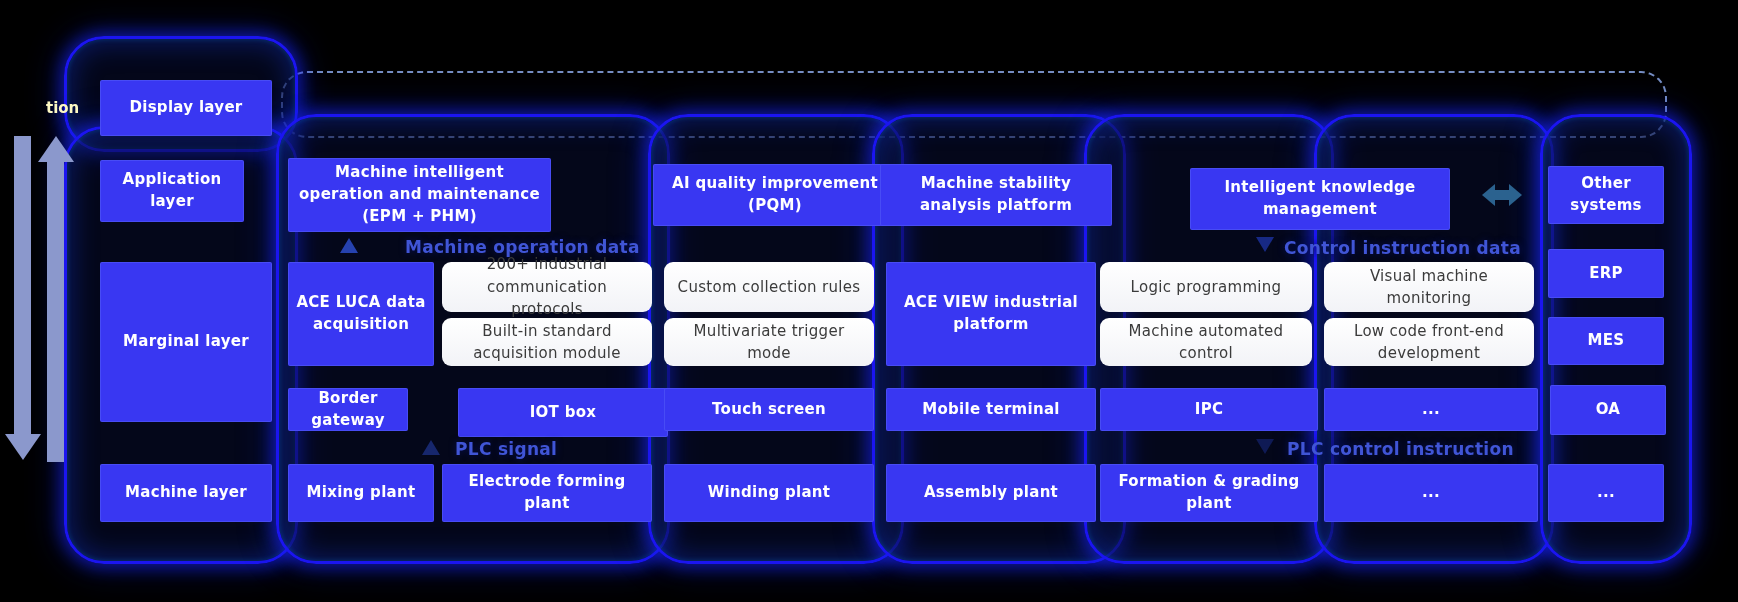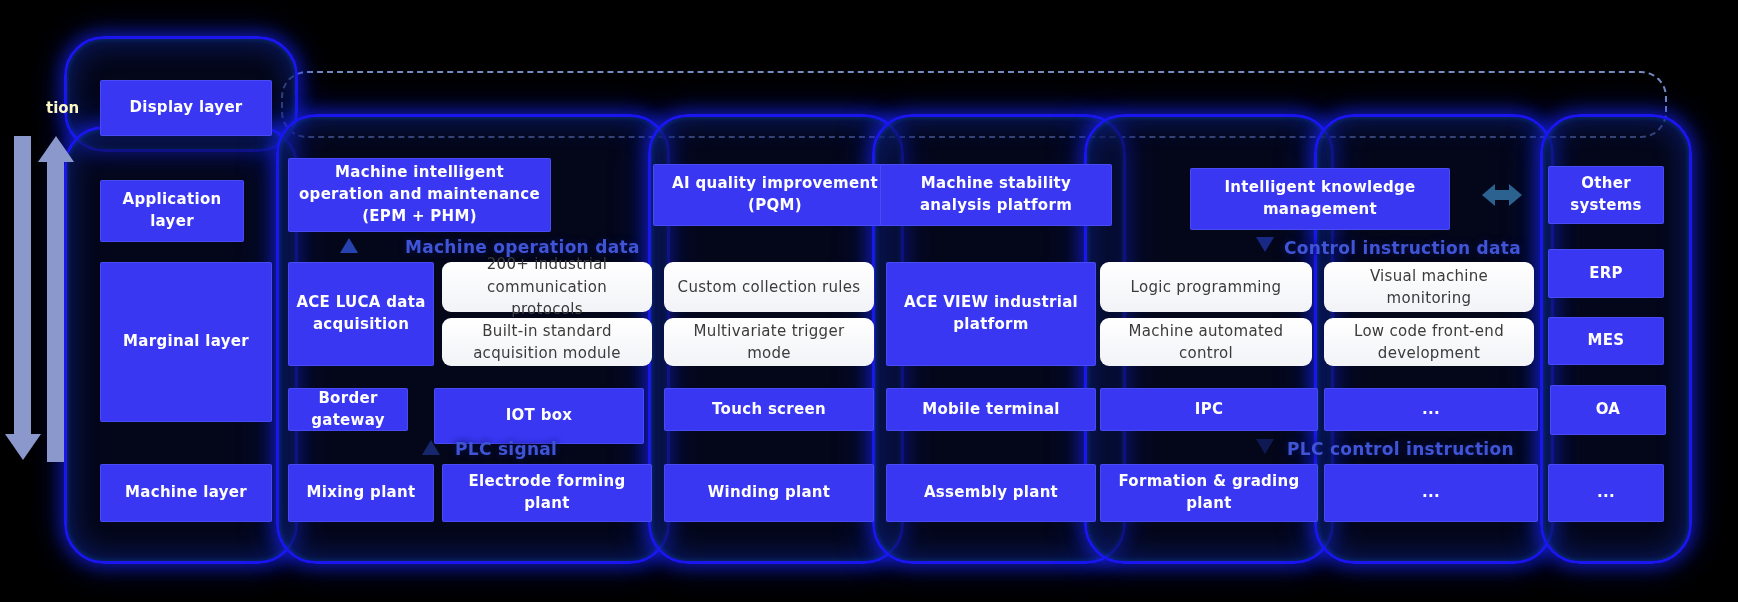--- a/index.html
+++ b/index.html
@@ -73,21 +73,21 @@
   <div>
     <div class="shaft" style="left:14px;top:136px;height:300px"></div>
     <div class="ahead down" style="left:5px;top:434px"></div>
   </div>
   <div>
     <div class="ahead up" style="left:38px;top:136px"></div>
     <div class="shaft" style="left:47px;top:160px;height:302px"></div>
   </div>
 
   <div class="bbox" style="left:100px;top:80px;width:172px;height:56px">Display layer</div>
-  <div class="bbox" style="left:100px;top:180px;width:144px;height:62px">Application layer</div>
+  <div class="bbox" style="left:100px;top:160px;width:144px;height:62px">Application layer</div>
   <div class="bbox" style="left:100px;top:262px;width:172px;height:160px">Marginal layer</div>
   <div class="bbox" style="left:100px;top:464px;width:172px;height:58px">Machine layer</div>
 
   <div class="bbox" style="left:288px;top:158px;width:263px;height:74px">Machine intelligent operation and maintenance (EPM + PHM)</div>
   <div class="bbox" style="left:653px;top:164px;width:244px;height:62px">AI quality improvement (PQM)</div>
   <div class="bbox" style="left:880px;top:164px;width:232px;height:62px">Machine stability analysis platform</div>
   <div class="bbox" style="left:1190px;top:168px;width:260px;height:62px">Intelligent knowledge management</div>
 
   <div style="position:absolute;left:1482px;top:184px;width:40px;height:22px">
     <div style="position:absolute;left:0;top:0;width:0;height:0;border-top:11px solid transparent;border-bottom:11px solid transparent;border-right:13px solid #2b628f"></div>
@@ -105,21 +105,21 @@
   <div class="wcard" style="left:442px;top:318px;width:210px;height:48px">Built-in standard acquisition module</div>
   <div class="wcard" style="left:664px;top:262px;width:210px;height:50px">Custom collection rules</div>
   <div class="wcard" style="left:664px;top:318px;width:210px;height:48px">Multivariate trigger mode</div>
   <div class="bbox" style="left:886px;top:262px;width:210px;height:104px">ACE VIEW industrial platform</div>
   <div class="wcard" style="left:1100px;top:262px;width:212px;height:50px">Logic programming</div>
   <div class="wcard" style="left:1100px;top:318px;width:212px;height:48px">Machine automated control</div>
   <div class="wcard" style="left:1324px;top:262px;width:210px;height:50px">Visual machine monitoring</div>
   <div class="wcard" style="left:1324px;top:318px;width:210px;height:48px">Low code front-end development</div>
 
   <div class="bbox" style="left:288px;top:388px;width:120px;height:43px">Border gateway</div>
-  <div class="bbox" style="left:434px;top:388px;width:210px;height:56px">IOT box</div>
+  <div class="bbox" style="left:458px;top:388px;width:210px;height:49px">IOT box</div>
   <div class="bbox" style="left:664px;top:388px;width:210px;height:43px">Touch screen</div>
   <div class="bbox" style="left:886px;top:388px;width:210px;height:43px">Mobile terminal</div>
   <div class="bbox" style="left:1100px;top:388px;width:218px;height:43px">IPC</div>
   <div class="bbox" style="left:1324px;top:388px;width:214px;height:43px">...</div>
 
   <div class="tri up faint" style="left:422px;top:440px"></div>
   <div class="flow" style="left:455px;top:439px">PLC signal</div>
   <div class="tri down faint" style="left:1256px;top:439px"></div>
   <div class="flow" style="left:1287px;top:439px">PLC control instruction</div>
 

